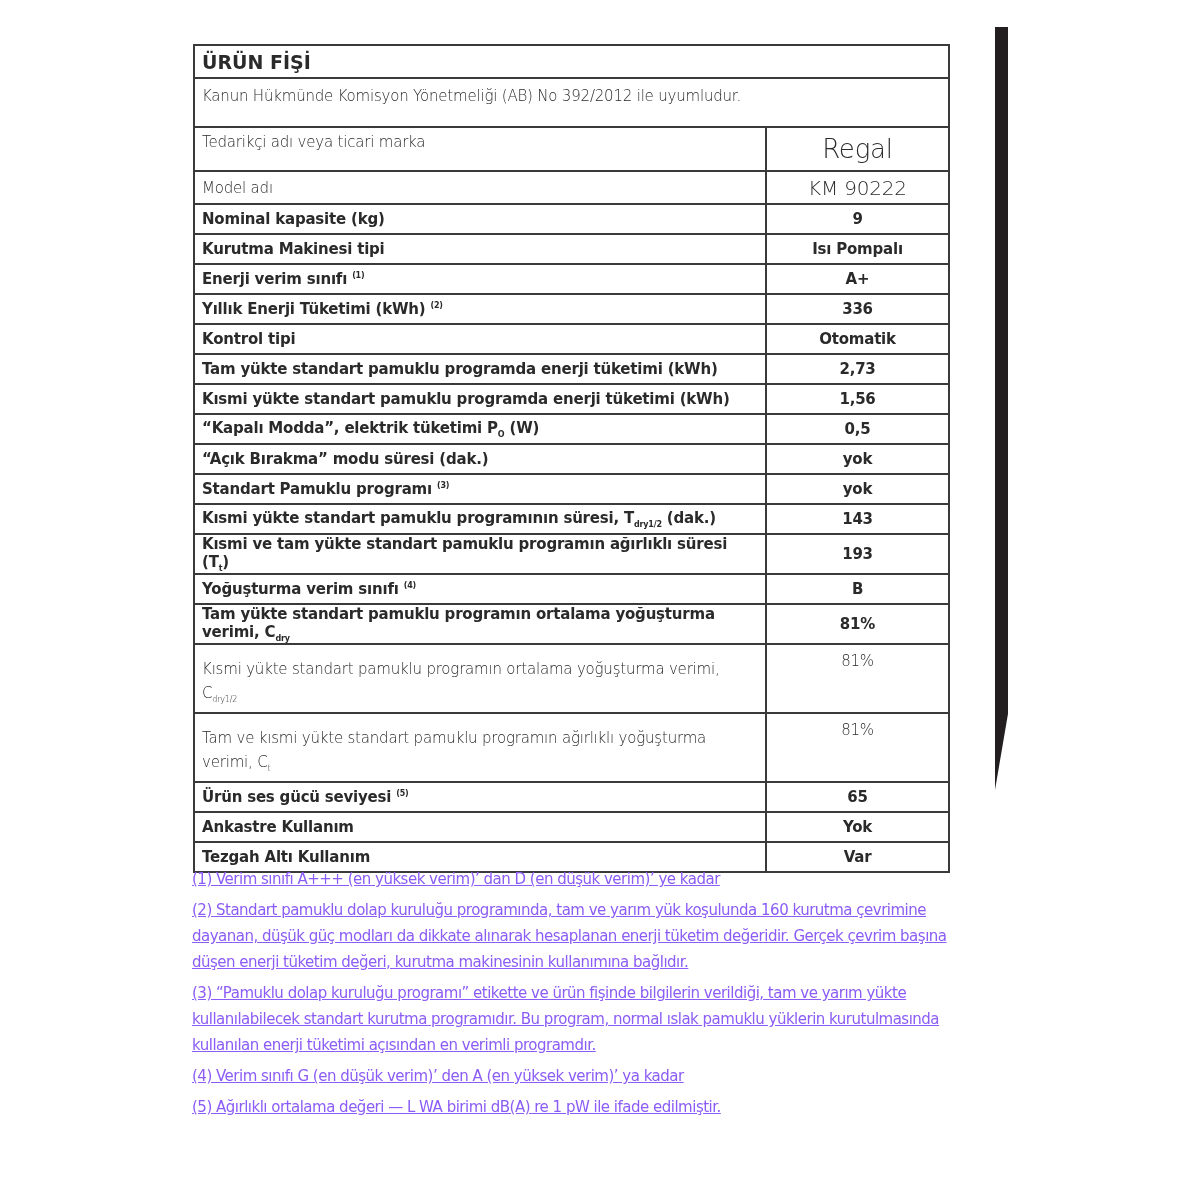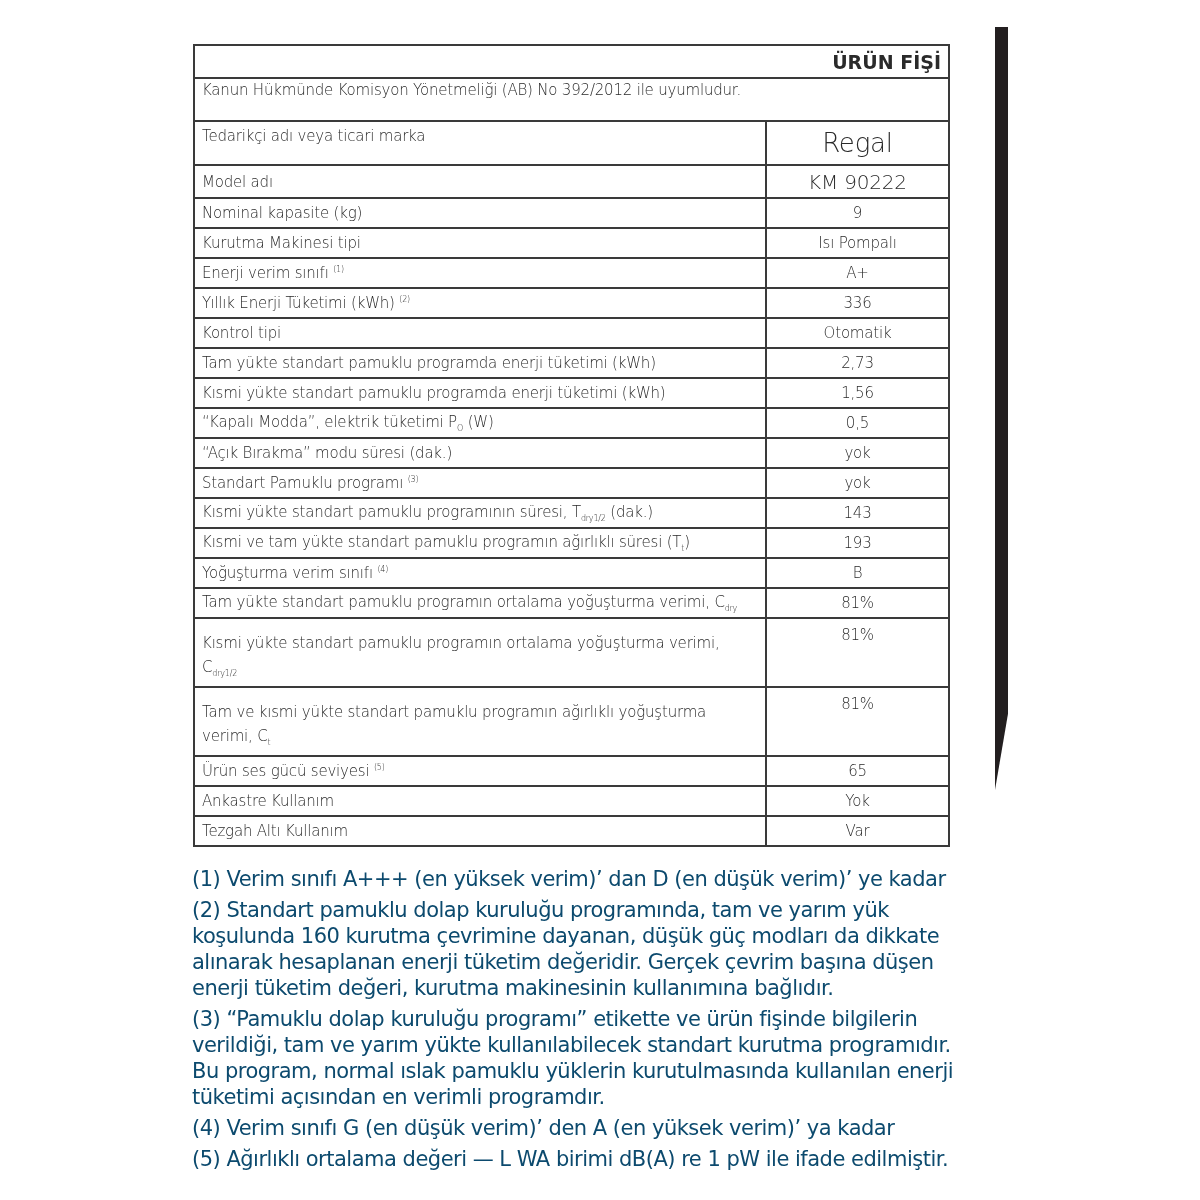--- a/index.html
+++ b/index.html
@@ -5,35 +5,35 @@
   html, body { margin: 0; padding: 0; background: #ffffff; }
   body { width: 1200px; height: 1200px; position: relative; overflow: hidden;
          font-family: "DejaVu Sans", sans-serif; color: #2a2a2a; }
   .side-bar { position: absolute; left: 995px; top: 27px; width: 13px; height: 763px;
               background: #231f20; clip-path: polygon(0 0, 100% 0, 100% 90%, 0 100%); }
   .sheet { position: absolute; left: 193px; top: 44px; width: 754px; }
   table.spec { border-collapse: collapse; width: 755px; table-layout: fixed; }
   table.spec td { border: 2px solid #3a3a3a; padding: 0 7px; font-size: 15px;
                   letter-spacing: -0.2px; vertical-align: middle; font-weight: 300; }
   td.val { text-align: center; width: 168px; padding: 0; }
-  tr.title td { height: 31px; text-align: right; font-weight: bold; font-size: 19px; letter-spacing: 0; }
-  tr.subtitle td { height: 39px; vertical-align: top; padding-top: 2px; margin-top: 11px; }
+  tr.title td { height: 31px; text-align: left; font-weight: bold; font-size: 19px; letter-spacing: 0; }
+  tr.subtitle td { height: 39px; vertical-align: top; padding-top: 8px; margin-top: 11px; }
   tr.supplier td { height: 37px; margin-left: 32px; }
   tr.supplier td.lbl { vertical-align: top; padding-top: 5px; }
   tr.supplier td.val { font-size: 26px; }
   tr.model td { height: 31px; }
   tr.model td.val { font-size: 20px; }
-  tr.r td { height: 28px; }
+  tr.r td { height: 28px; font-weight: bold; }
   tr.tall td { height: 50px; vertical-align: top; padding-top: 12px; line-height: 24px; }
   tr.tall td.val { padding-top: 4px; }
   sub, sup { font-size: 8px; }
   sub { vertical-align: -4px; }
   sup { vertical-align: 6px; }
-  .notes { position: absolute; left: 192px; top: 866px; width: 770px; font-size: 21px;
-           letter-spacing: -0.5px; line-height: 26px; color: #0c4a6e; }
+  .notes { position: absolute; left: 192px; top: 866px; width: 770px; font-size: 15px;
+           letter-spacing: -0.5px; line-height: 26px; color: #8b5cf6; text-decoration: underline; }
   .notes p { margin: 0 0 5px 0; }
 </style>
 </head>
 <body>
 
 <div class="side-bar"></div>
 
 <div class="sheet">
   <table class="spec">
     <colgroup>

